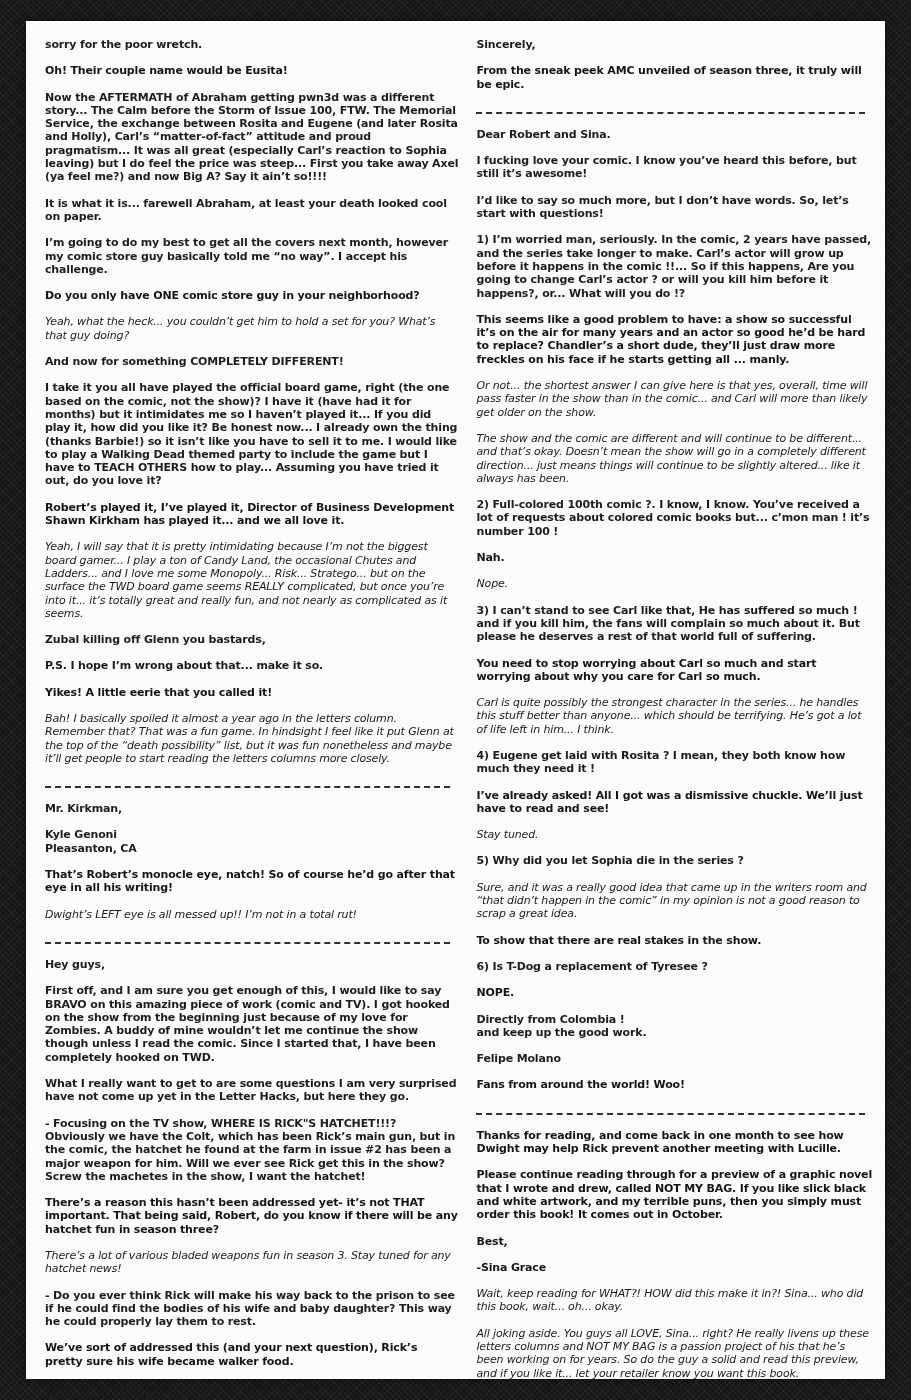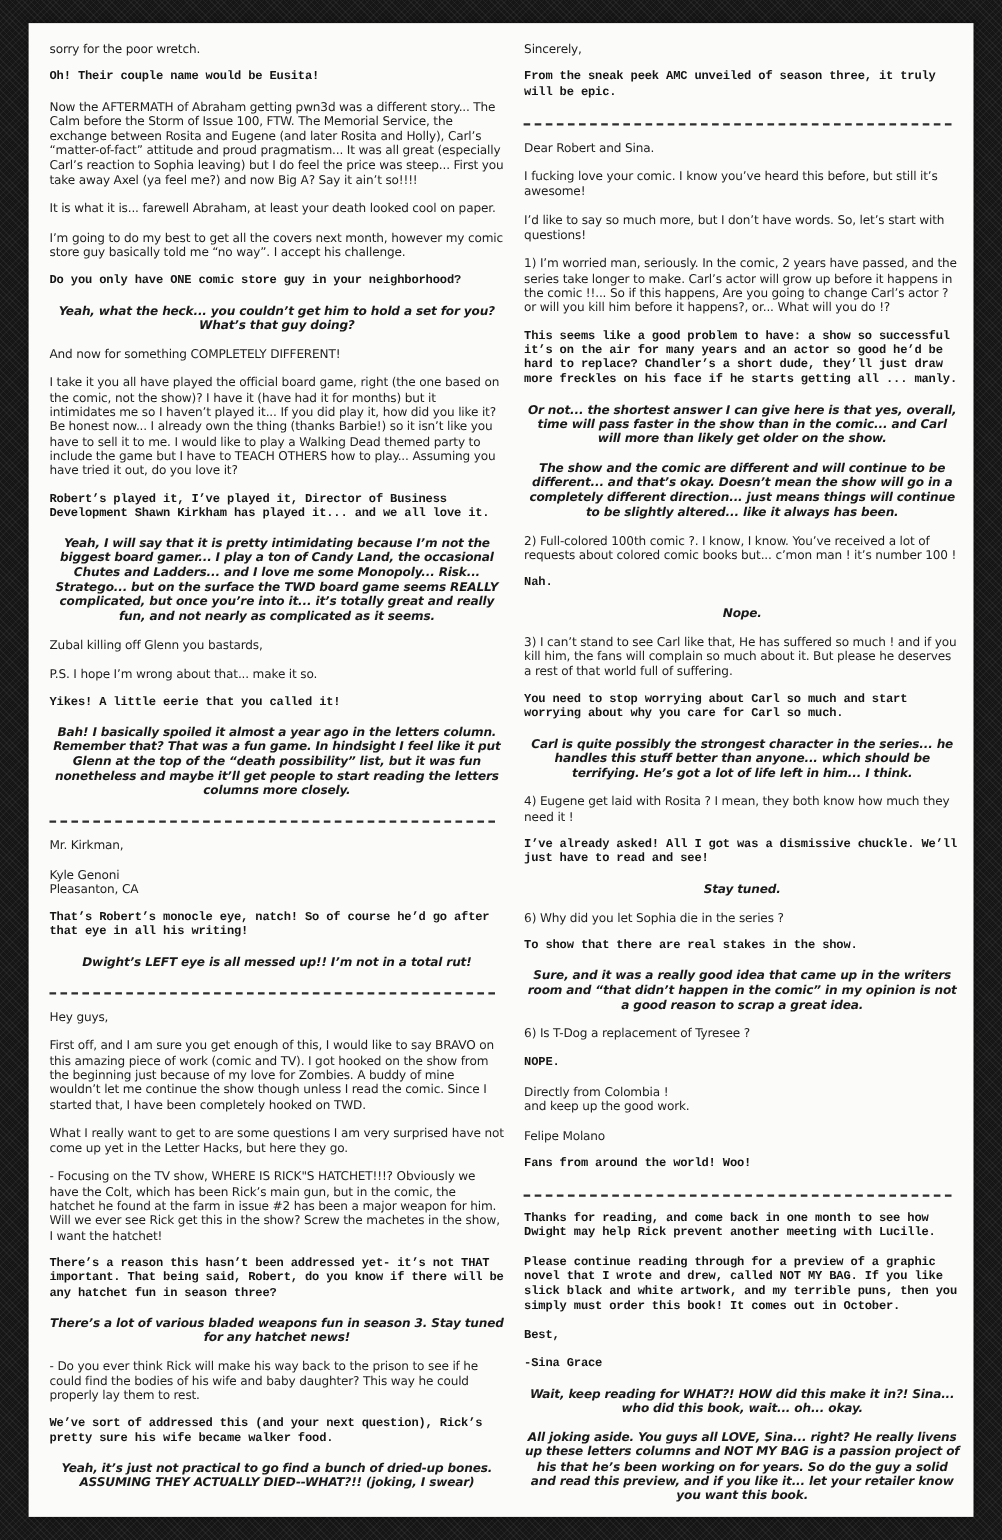--- a/index.html
+++ b/index.html
@@ -35,23 +35,23 @@
     font-size: 11px;
     line-height: 13.3px;
     letter-spacing: -0.15px;
   }
   .col-left  { width: 415px; }
   .col-right { width: 398px; }
   .block {
     margin-bottom: 13px;
     white-space: pre-line;
   }
-  .normal { font-weight: 400; }
-  .bold { font-weight: 700; color: #151515; font-family: Liberation Mono, monospace; }
-  .bold-italic { font-weight: 700; font-style: italic; color: #1a1a1a; text-align: center; }
+  .normal { font-weight: 700; }
+  .bold { font-weight: 700; color: #151515; }
+  .bold-italic { font-weight: 400; font-style: italic; color: #1a1a1a; }
   .separator {
     height: 8px;
     border-bottom: 2px dashed #2e2e2e;
     margin-bottom: 14px;
     width: 98%;
   }
 </style>
 </head>
 <body>
 
@@ -103,23 +103,23 @@
         <div class="block bold-italic">The show and the comic are different and will continue to be different... and that’s okay.  Doesn’t mean the show will go in a completely different direction... just means things will continue to be slightly altered... like it always has been.</div>
         <div class="block normal">2) Full-colored 100th comic ?. I know, I know. You’ve received a lot of requests about colored comic books but... c’mon man ! it’s number 100 !</div>
         <div class="block bold">Nah.</div>
         <div class="block bold-italic">Nope.</div>
         <div class="block normal">3) I can’t stand to see Carl like that, He has suffered so much ! and if you kill him, the fans will complain so much about it. But please he deserves a rest of that world full of suffering.</div>
         <div class="block bold">You need to stop worrying about Carl so much and start worrying about why you care for Carl so much.</div>
         <div class="block bold-italic">Carl is quite possibly the strongest character in the series... he handles this stuff better than anyone... which should be terrifying.  He’s got a lot of life left in him... I think.</div>
         <div class="block normal">4) Eugene get laid with Rosita ? I mean, they both know how much they need it !</div>
         <div class="block bold">I’ve already asked!  All I got was a dismissive chuckle.  We’ll just have to read and see!</div>
         <div class="block bold-italic">Stay tuned.</div>
-        <div class="block normal">6) Why did you let Sophia die in the series ?</div>
+        <div class="block normal">5) Why did you let Sophia die in the series ?</div>
+        <div class="block bold-italic">Sure, and it was a really good idea that came up in the writers room and “that didn’t happen in the comic” in my opinion is not a good reason to scrap a great idea.</div>
         <div class="block bold">To show that there are real stakes in the show.</div>
-        <div class="block bold-italic">Sure, and it was a really good idea that came up in the writers room and “that didn’t happen in the comic” in my opinion is not a good reason to scrap a great idea.</div>
         <div class="block normal">6) Is T-Dog a replacement of Tyresee ?</div>
         <div class="block bold">NOPE.</div>
         <div class="block normal">Directly from Colombia !
 and keep up the good work.</div>
         <div class="block normal">Felipe Molano</div>
         <div class="block bold">Fans from around the world!  Woo!</div>
         <div class="block separator"></div>
         <div class="block bold">Thanks for reading, and come back in one month to see how Dwight may help Rick prevent another meeting with Lucille.</div>
         <div class="block bold">Please continue reading through for a preview of a graphic novel that I wrote and drew, called NOT MY BAG.  If you like slick black and white artwork, and my terrible puns, then you simply must order this book!  It comes out in October.</div>
         <div class="block bold">Best,</div>

